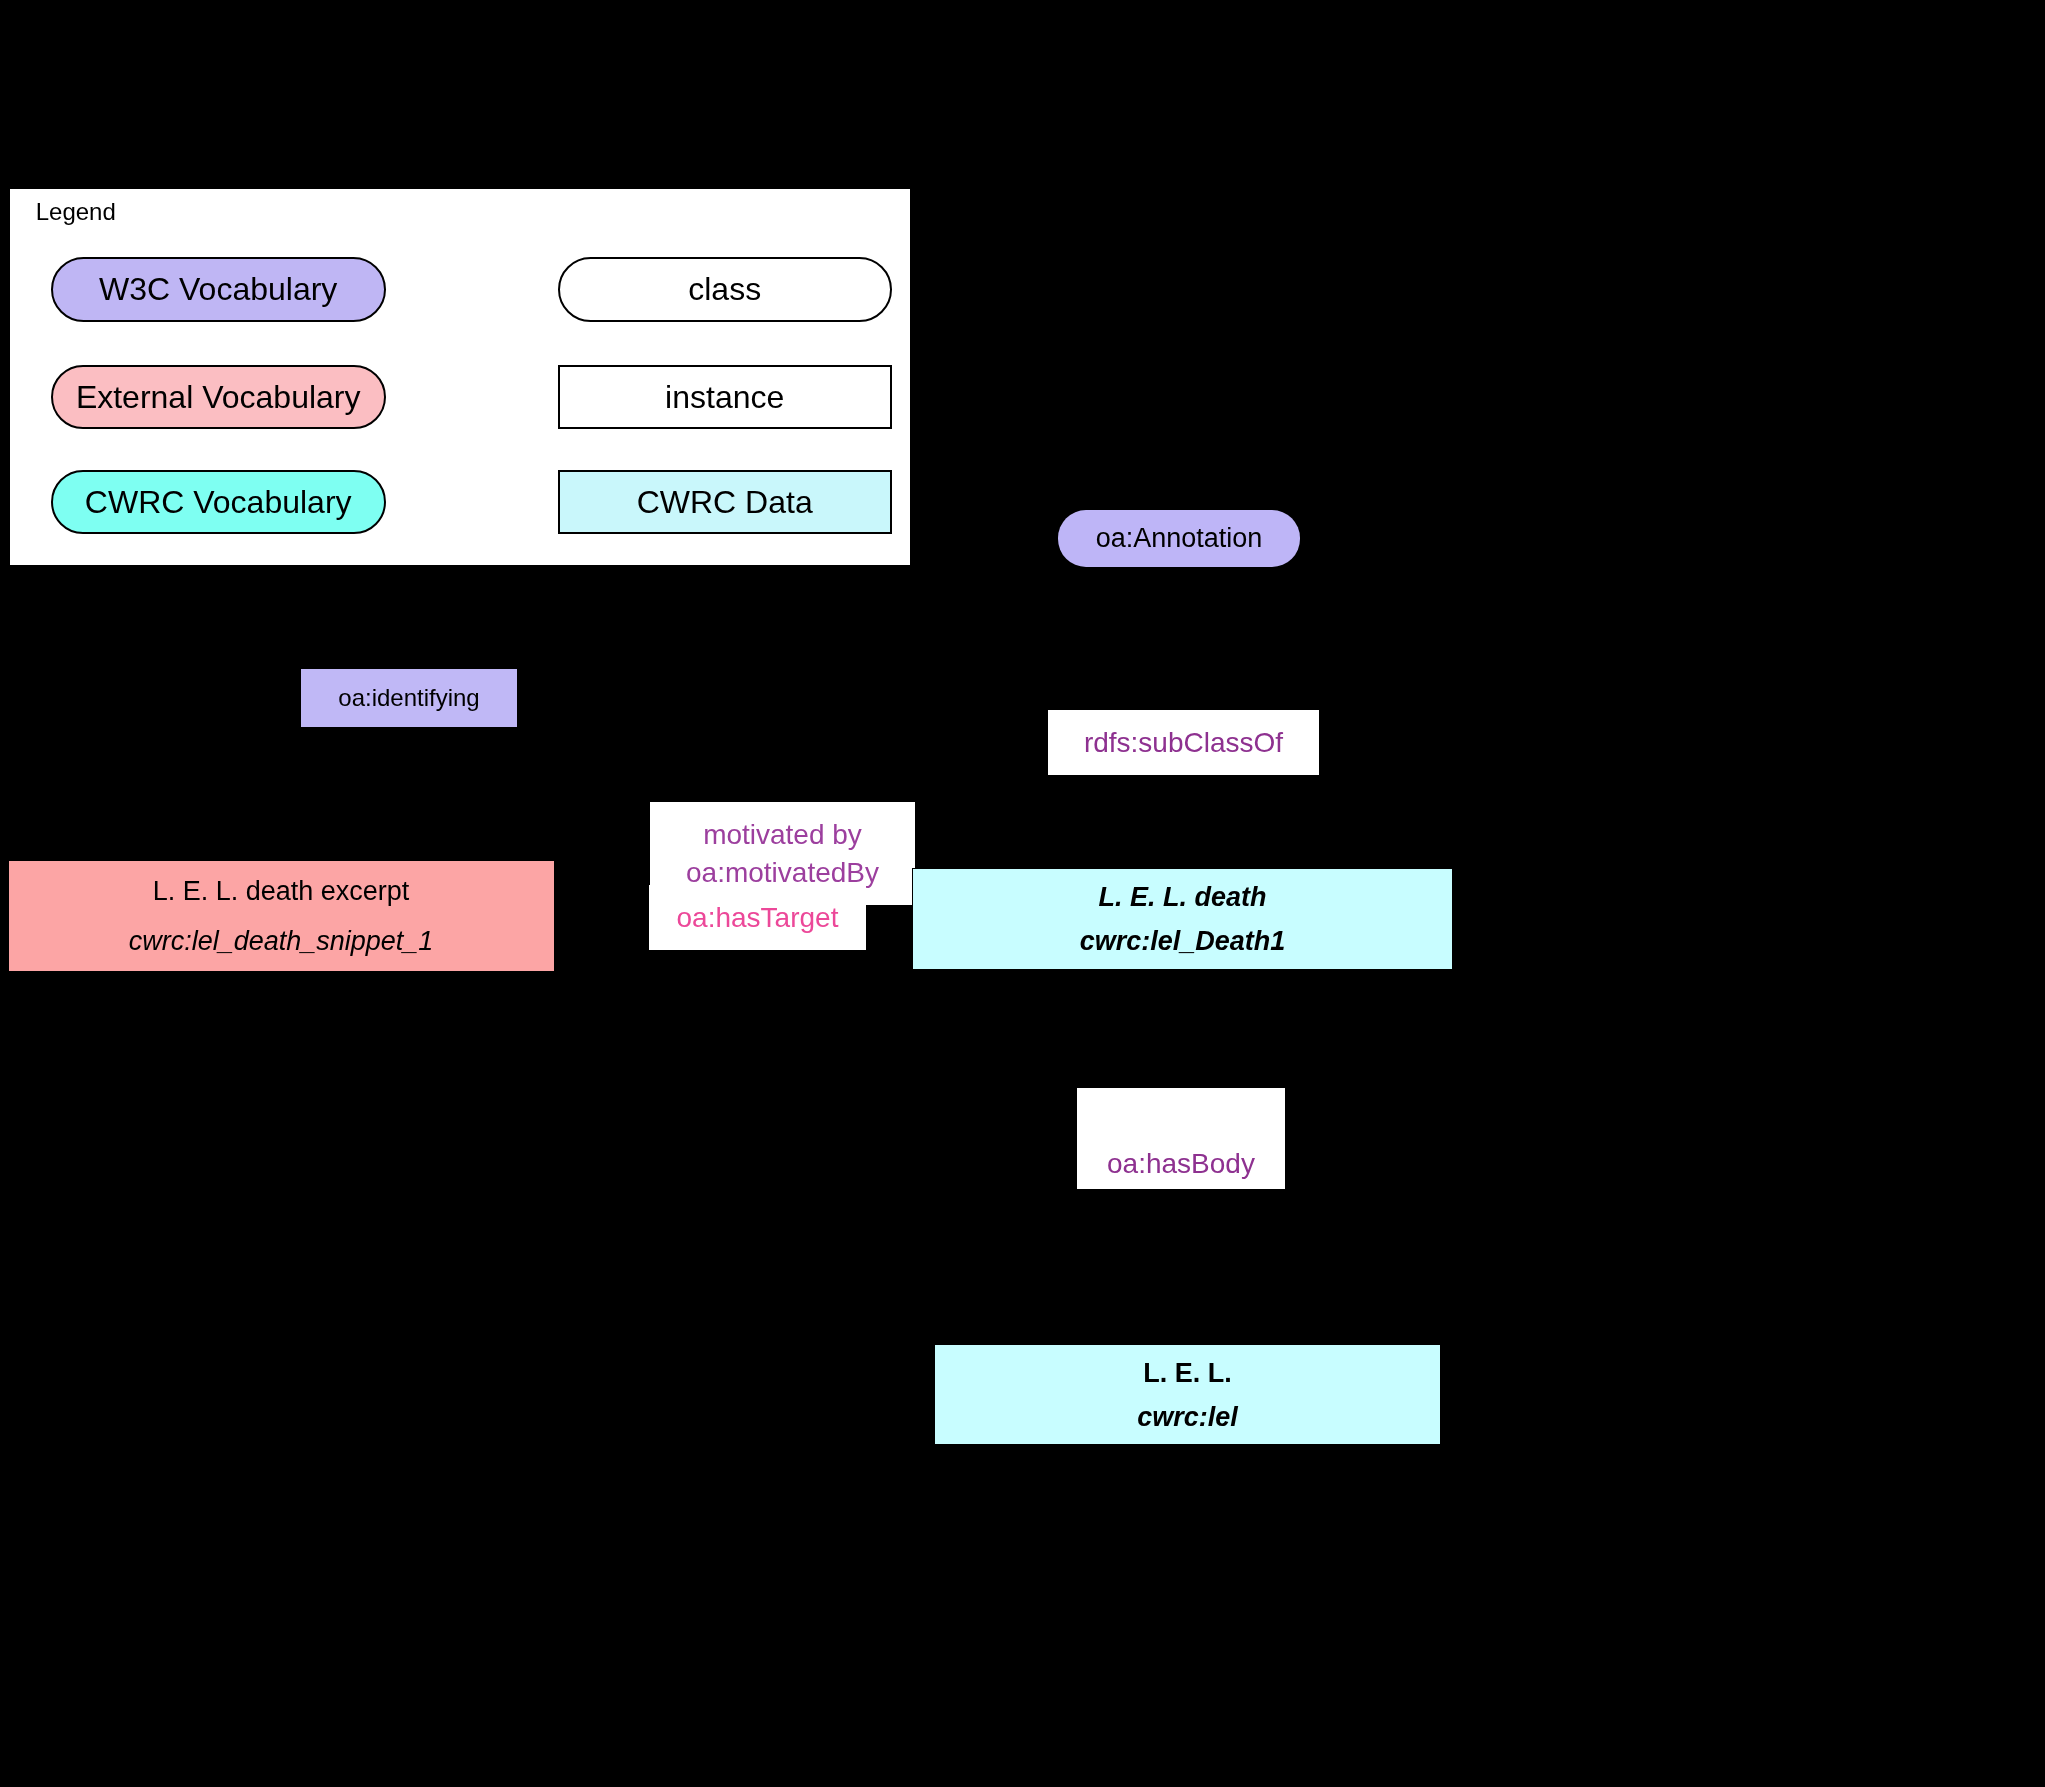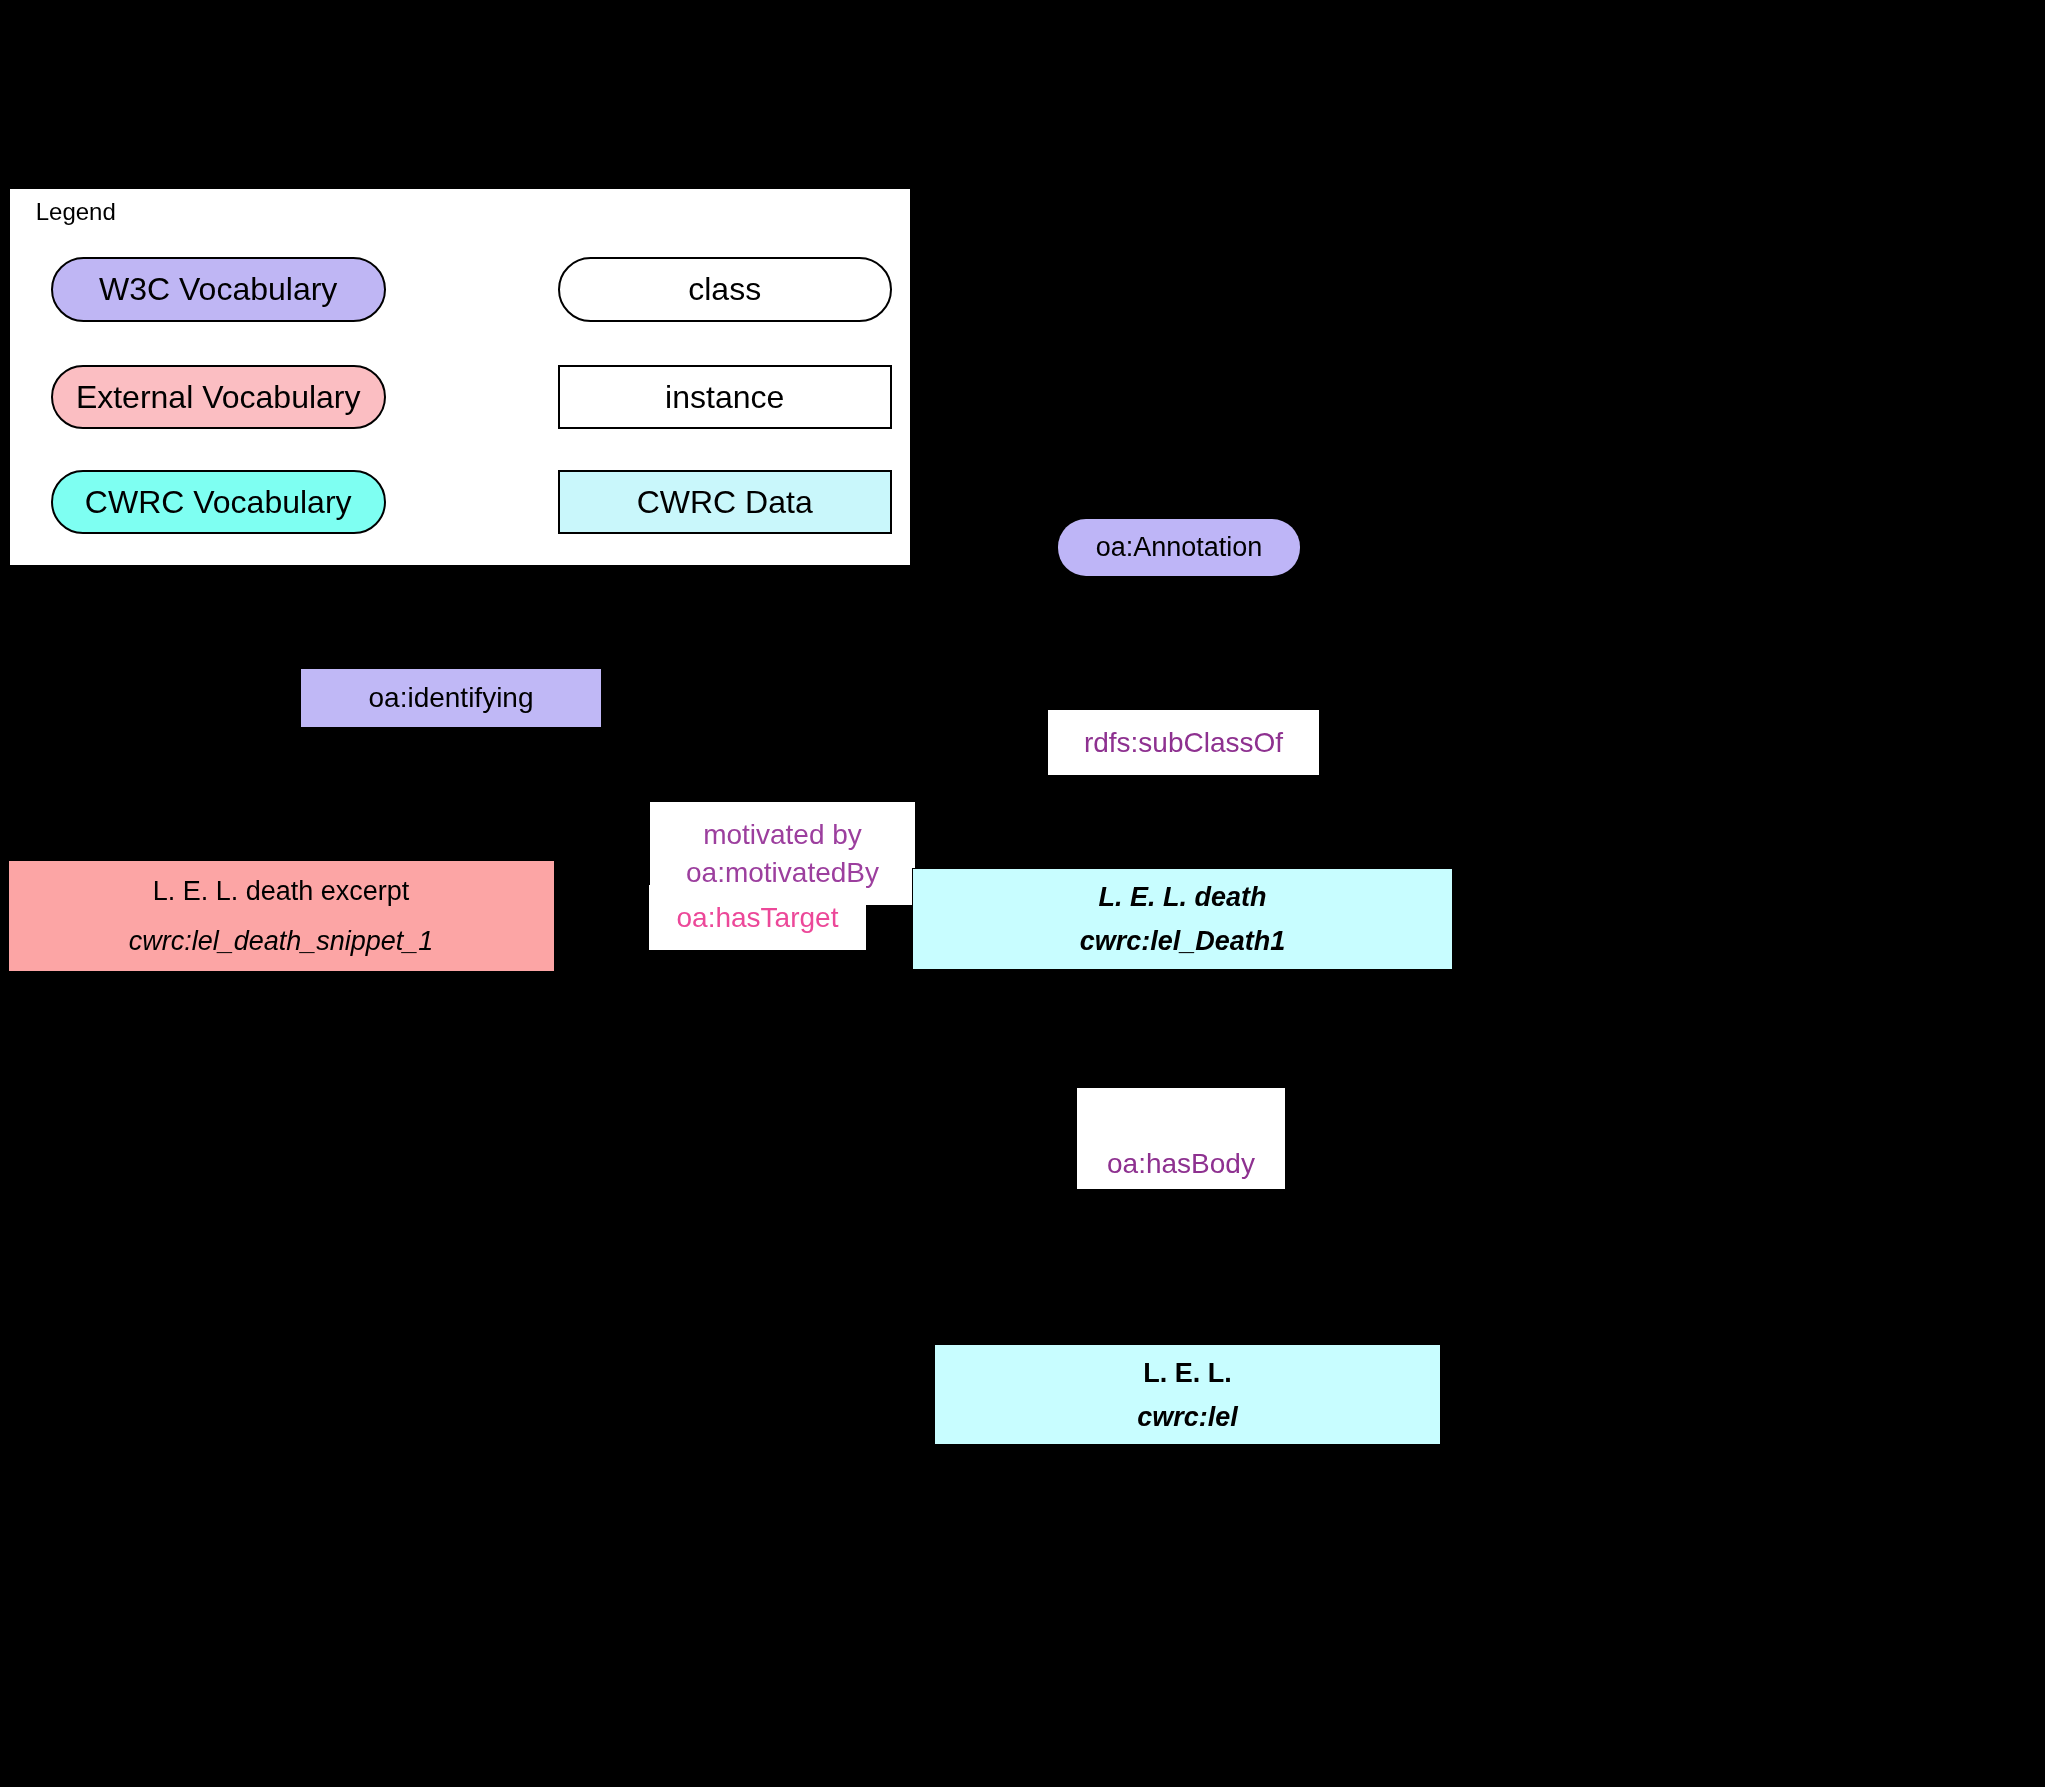--- a/index.html
+++ b/index.html
@@ -35,25 +35,25 @@
   .l-row3{top:281px;height:64px;}
 
   
   .node{
     display:flex;flex-direction:column;
     align-items:center;justify-content:center;
     text-align:center;color:#000;
   }
   .annotation{
     left:1058px;top:510px;width:242px;height:57px;
-    border-radius:28px;font-size:27px;margin-top:9px;
+    border-radius:28px;font-size:27px;
   }
   .identifying{
-    left:301px;top:669px;width:300px;height:58px;
-    font-size:28px;
+    left:301px;top:669px;width:216px;height:58px;
+    font-size:24px;
     text-align:right;
   }
   .cyanbox{border:1.2px solid #000;font-size:27px;line-height:44px;}
   .excerpt{left:7.5px;top:860px;width:547px;height:112px;}
   .death1{left:912px;top:868px;width:541px;height:102px;font-weight:bold;font-style:italic;}
   .lel{left:934px;top:1344px;width:507px;height:101px;font-weight:bold;}
   .line-italic{font-style:italic;}
 
   
   .edge-label{

